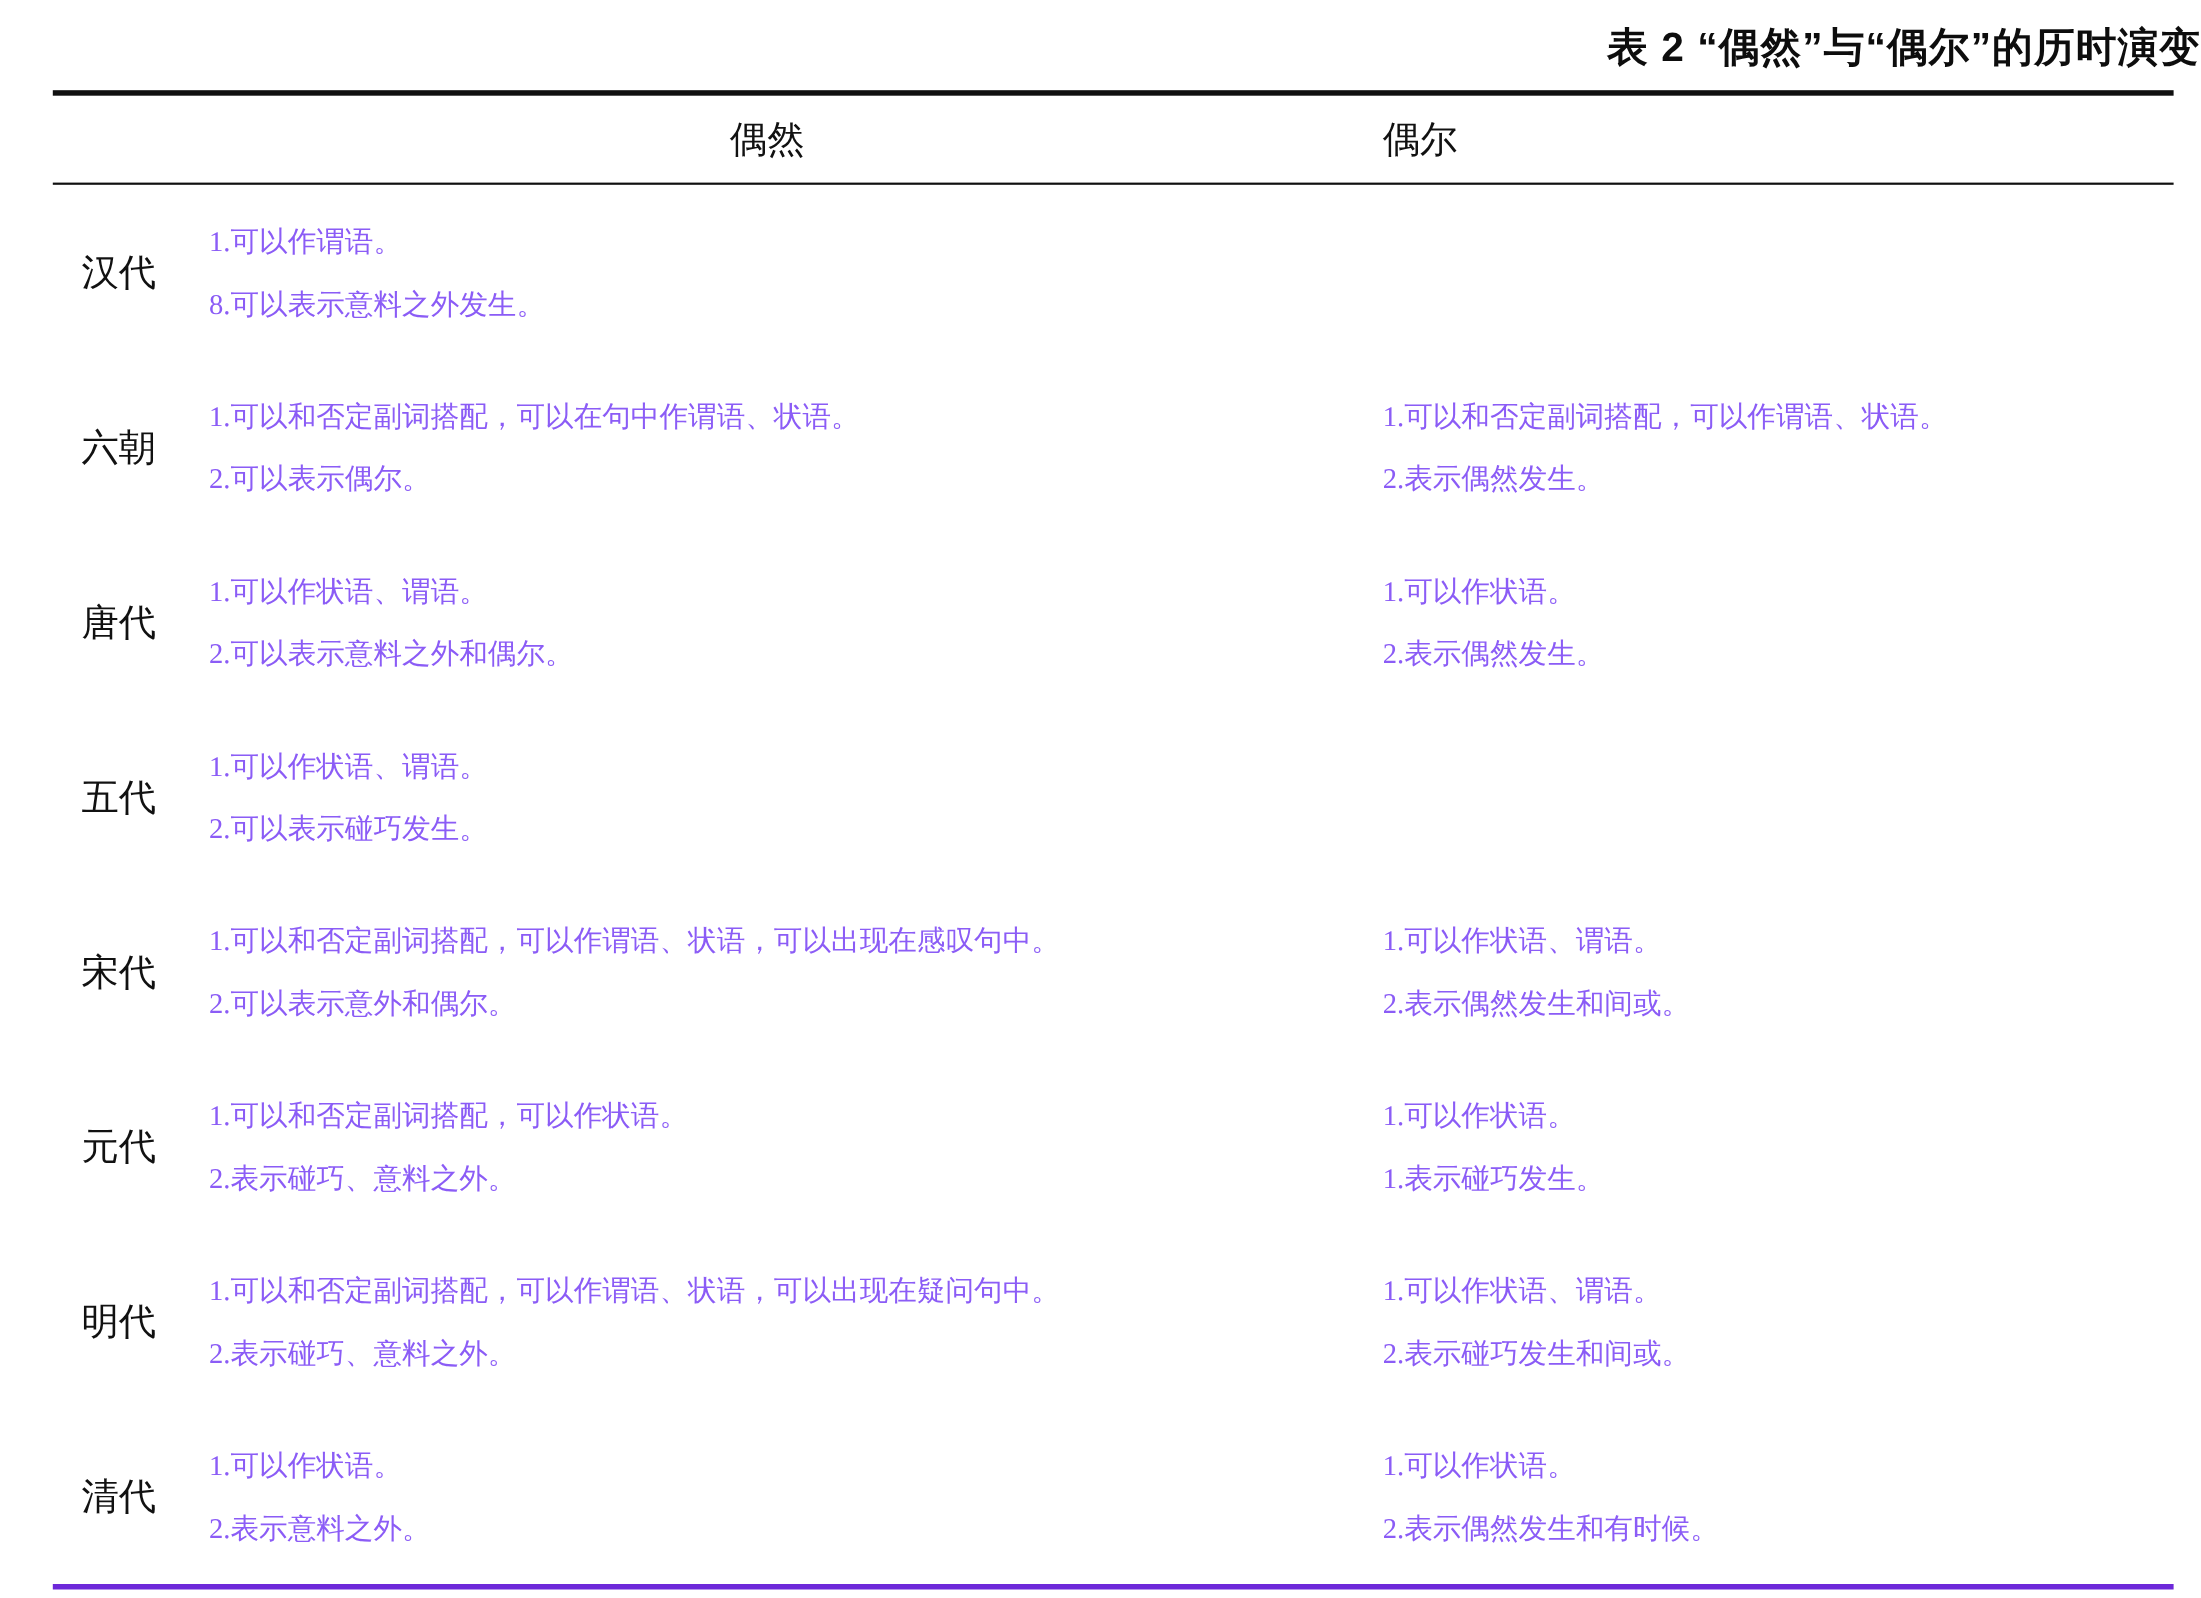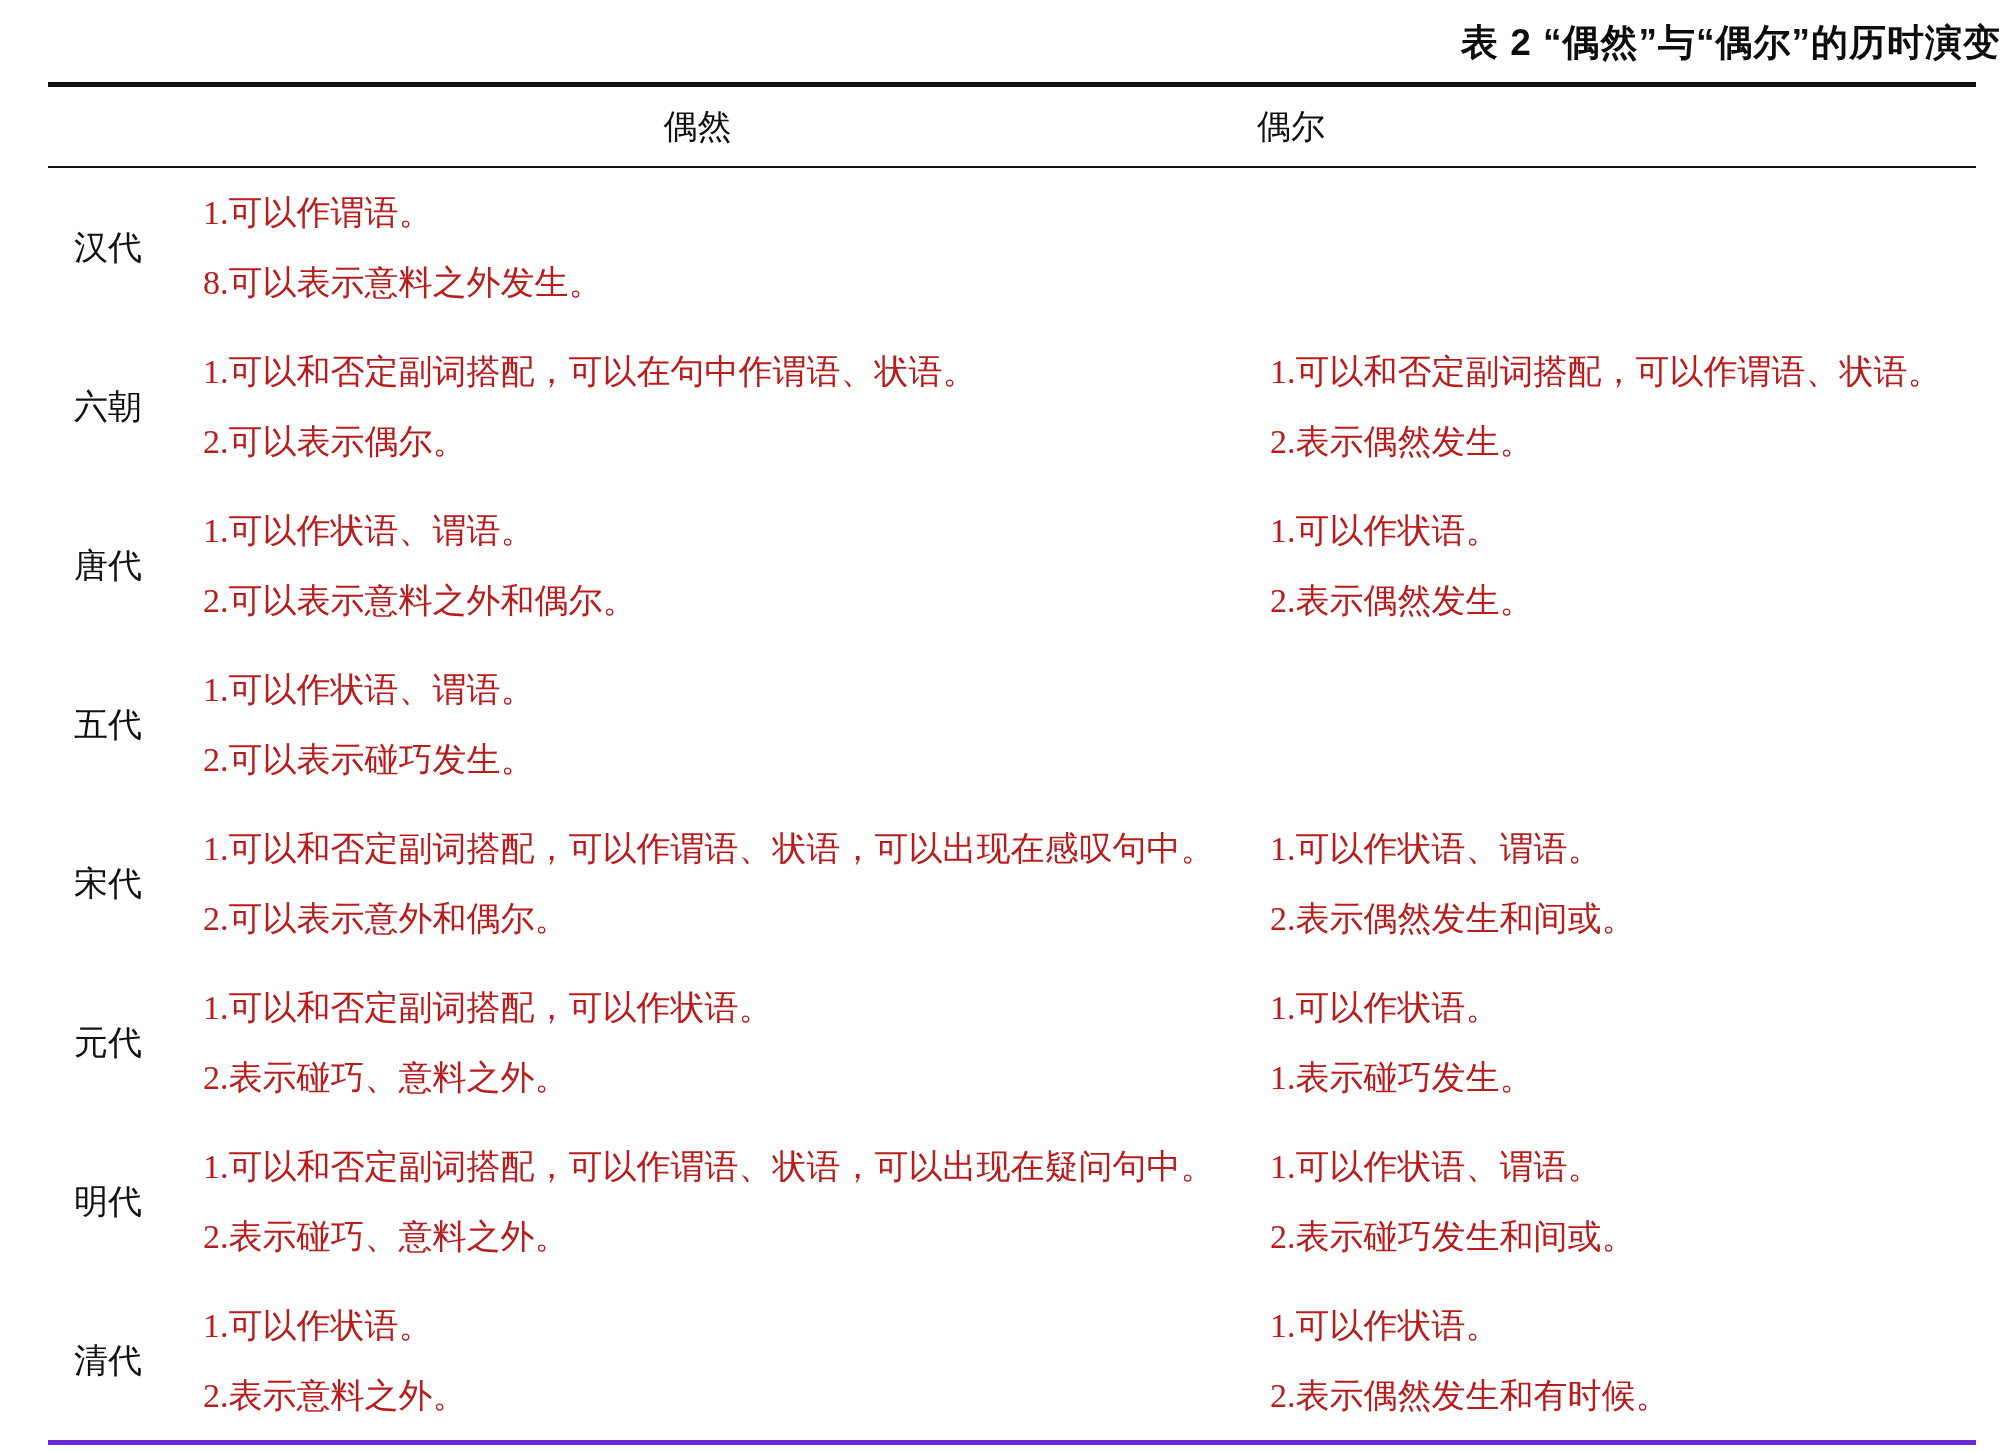--- a/index.html
+++ b/index.html
@@ -67,25 +67,25 @@
   }
   .cell-ouran {
     width: 1067px;
     flex-shrink: 0;
   }
   .cell-ouer {
     width: 719px;
     flex-shrink: 0;
   }
   .line {
-    margin: 13px;
-    font-size: 34px;
+    margin: 0;
+    font-size: 26px;
     line-height: 57px;
     white-space: nowrap;
-    color: #b91c1c;
+    color: #8b5cf6;
   }
 </style>
 </head>
 <body>
 
 <div class="page">
 
   <div class="title">表 2  “偶然”与“偶尔”的历时演变</div>
 
   <div class="table">

